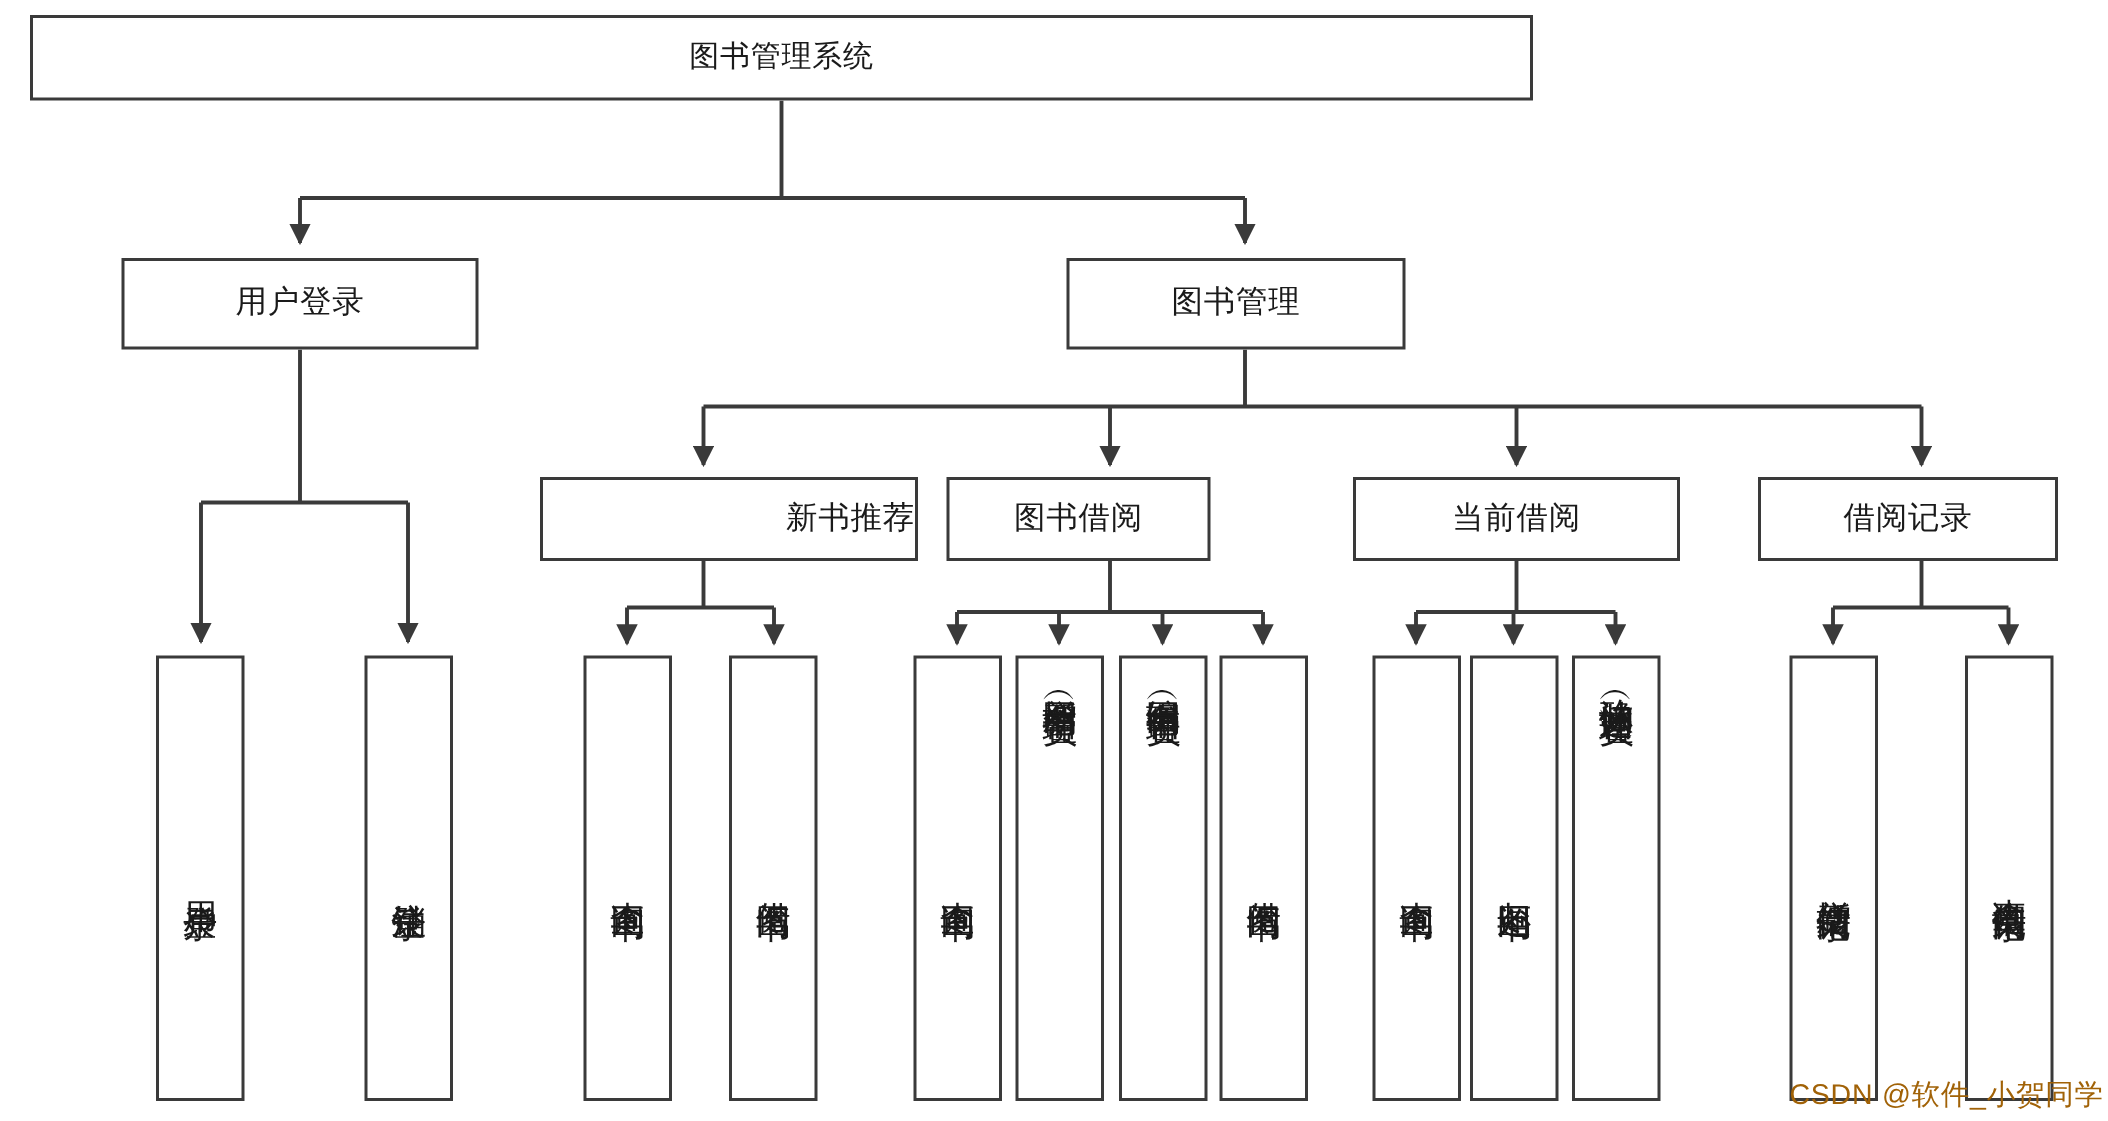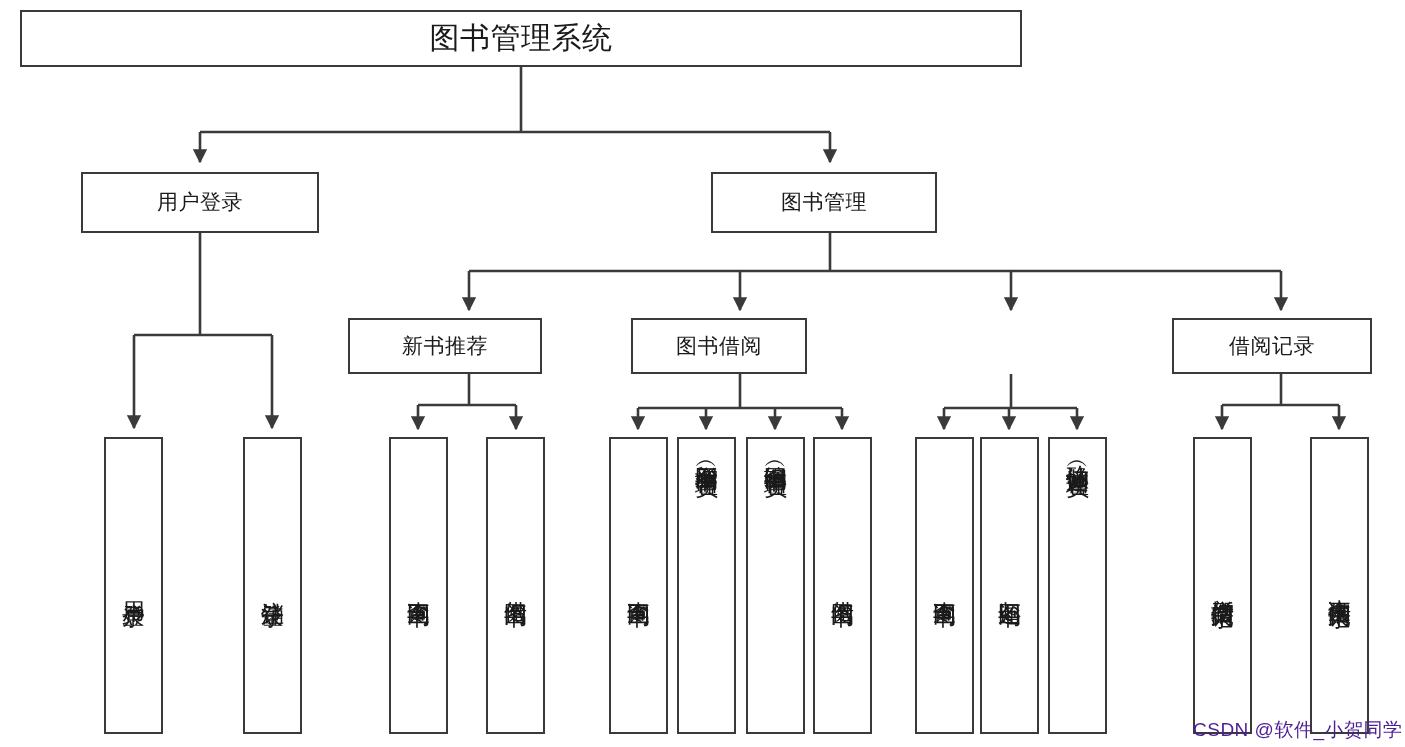--- a/index.html
+++ b/index.html
@@ -56,24 +56,24 @@
     text-orientation: upright;
     font-size: 23px;
     line-height: 1.0;
     letter-spacing: 1.5px;
     white-space: nowrap;
   }
   .node.vert.mid {
     align-items: center;
     padding-top: 0;
   }
-  #root-node .label { font-size: 30px; text-align: center; }
+  #root-node .label { font-size: 20px; text-align: center; }
   .watermark {
     position: absolute;
-    color: #4c1d95;
+    color: #a16207;
     font-size: 19px;
     white-space: nowrap;
     letter-spacing: 0.5px;
     font-family: "Liberation Sans", "DejaVu Sans", sans-serif;
   }
 </style>
 </head>
 <body>
 
 <div id="diagram-root">
@@ -132,26 +132,29 @@
     <span class="label">图书管理系统</span>
   </div>
 
   <div class="node horiz" style="left:81px; top:172px; width:238px; height:61px;">
     <span class="label">用户登录</span>
   </div>
   <div class="node horiz" style="left:711px; top:172px; width:226px; height:61px;">
     <span class="label">图书管理</span>
   </div>
 
-  <div class="node horiz" style="left:348px; top:318px; width:194px; height:56px;">
+  <div class="node horiz" style="left:360px; top:318px; width:252px; height:56px;justify-content:flex-end;">
     <span class="label">新书推荐</span>
   </div>
   <div class="node horiz" style="left:631px; top:318px; width:176px; height:56px;">
     <span class="label">图书借阅</span>
   </div>
+  <div class="node horiz" style="left:902px; top:318px; width:218px; height:56px;">
+    <span class="label">当前借阅</span>
+  </div>
   <div class="node horiz" style="left:1172px; top:318px; width:200px; height:56px;">
     <span class="label">借阅记录</span>
   </div>
 
   <div class="node vert mid" style="left:104px; top:437px; width:59px; height:297px;">
     <span class="label">用户登录</span>
   </div>
   <div class="node vert mid" style="left:243px; top:437px; width:59px; height:297px;">
     <span class="label">注销登录</span>
   </div>

